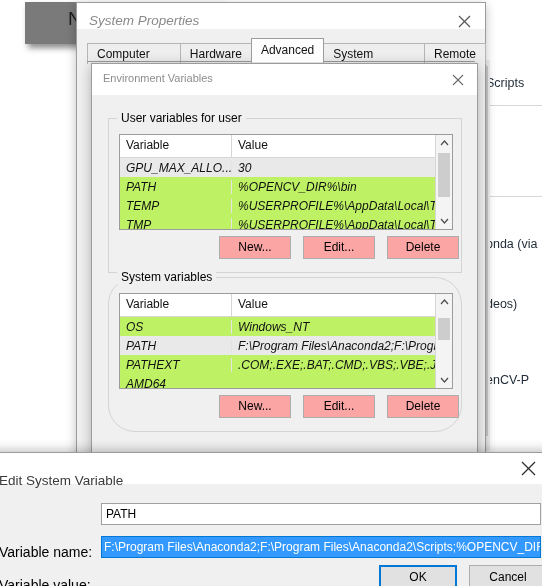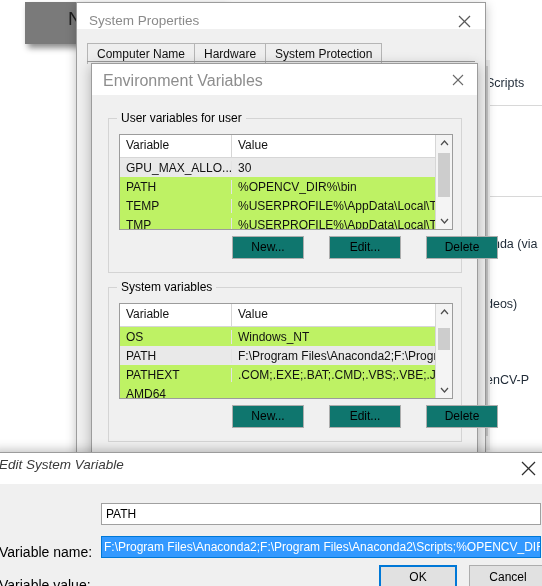--- a/index.html
+++ b/index.html
@@ -26,21 +26,21 @@
   #bg-scroll-outer{position:absolute;left:477px;top:60px;width:12px;height:390px;background:#f1f1f1;border-left:1px solid #d9d9d9;}
   #bg-scroll-thumb{position:absolute;left:478px;top:66px;width:10px;height:370px;background:#cfcfcf;}
 
   
   #sysprops{
     position:absolute;left:76px;top:2px;width:408px;height:455px;
     background:#f0f0f0;border:1px solid #9c9c9c;
     box-shadow:0 3px 10px rgba(0,0,0,.25);
   }
   #sysprops-titlebar{
-    height:26px;background:#ffffff;position:relative;
+    height:26px;background:#ffffff;position:relative;font-style:italic;
   }
   #sysprops-title{
     position:absolute;left:12px;top:10px;font-size:13.5px;color:#8a8a8a;
   }
   .win-close{
     position:absolute;right:0;top:0;width:42px;height:36px;
     display:flex;align-items:center;justify-content:center;
     color:#4a4a4a;font-size:15px;cursor:default;
   }
   .win-close svg{display:block;}
@@ -63,41 +63,41 @@
     position:absolute;left:10px;top:58px;width:388px;height:1px;background:#9c9c9c;
   }
 
   
   #envdlg{
     position:absolute;left:91px;top:63px;width:385px;height:394px;
     background:#f0f0f0;border:1px solid #9c9c9c;
     box-shadow:0 3px 12px rgba(0,0,0,.28);
   }
   #envdlg-titlebar{height:31px;background:#ffffff;position:relative;}
-  #envdlg-title{position:absolute;left:11px;top:8px;font-size:16px;color:#8d8d8d;}
+  #envdlg-title{position:absolute;left:11px;top:8px;font-size:11px;color:#8d8d8d;}
   #envdlg .win-close{width:38px;height:31px;}
 
   .groupbox{position:absolute;border:1px solid #d4d4d4;}
   .group-label{
     position:absolute;top:-8px;left:8px;background:#f0f0f0;padding:0 4px;
     font-size:12px;color:#000;
   }
 
   
   .listview{
     position:absolute;background:#bef264;border:1px solid #9c9c9c;
     overflow:hidden;
   }
   .lv-head{
     display:flex;height:22px;border-bottom:1px solid #d6d6d6;background:#ffffff;
   }
   .lv-head .cell{
     font-size:12px;color:#111;padding:3px 0 0 6px;box-sizing:border-box;
   }
-  .lv-row{display:flex;height:19px;align-items:center;}
+  .lv-row{display:flex;height:19px;align-items:center;font-style:italic;}
   .lv-row.selected{background:#e9e9e9;}
   .lv-row .cell{
     font-size:12px;color:#111;padding-left:6px;box-sizing:border-box;
     white-space:nowrap;overflow:hidden;
   }
   .col-var{width:112px;border-right:1px solid #e3e3e3;}
   .lv-head .col-var{border-right:1px solid #d6d6d6;}
   .col-val{flex:1;}
 
   
@@ -109,32 +109,32 @@
     height:16px;display:flex;align-items:center;justify-content:center;
     color:#4d4d4d;font-size:9px;
   }
   .lv-arrow.bot{position:absolute;bottom:0;left:0;right:0;}
   .lv-thumb{position:absolute;left:2px;right:2px;background:#cdcdcd;}
 
   
   .btnrow{position:absolute;display:flex;gap:12px;}
   .btn{
     width:72px;height:23px;line-height:21px;text-align:center;
-    background:#0f766e;border:1px solid #adadad;font-size:12px;color:#000;
-    box-sizing:border-box;cursor:default;margin-left:13px;
+    background:#fca5a5;border:1px solid #adadad;font-size:12px;color:#000;
+    box-sizing:border-box;cursor:default;
   }
 
   
   #editdlg{
     position:absolute;left:-8px;top:452px;width:556px;height:134px;
     background:#f0f0f0;border:1px solid #9c9c9c;
     box-shadow:0 -2px 10px rgba(0,0,0,.25);
   }
   #editdlg-titlebar{height:31px;background:#ffffff;position:relative;}
-  #editdlg-title{position:absolute;left:6px;top:4px;font-size:13.5px;color:#3a3a3a;font-style:italic;}
+  #editdlg-title{position:absolute;left:6px;top:20px;font-size:13.5px;color:#3a3a3a;}
   #editdlg .win-close{width:42px;height:31px;color:#333;}
 
   .field-label{position:absolute;font-size:14px;color:#000;margin-top:36px;}
   .textinput{
     position:absolute;height:22px;background:#ffffff;border:1px solid #a0a0a0;
     box-sizing:border-box;font-size:12px;color:#000;padding:3px 0 0 4px;
     white-space:nowrap;overflow:hidden;
   }
   #value-input{
     border:1px solid #0078d7;background:#ffffff;padding:0;
@@ -182,21 +182,23 @@
       <svg width="13" height="13" viewBox="0 0 13 13">
           <line x1="1" y1="1" x2="12" y2="12" stroke="#5a5a5a" stroke-width="1.2"></line>
           <line x1="12" y1="1" x2="1" y2="12" stroke="#5a5a5a" stroke-width="1.2"></line>
         </svg>
     </div>
   </div>
 
   <div id="tabstrip">
     <div class="tab">Computer Name</div>
     <div class="tab">Hardware</div>
+    <div class="tab active">Advanced</div>
     <div class="tab">System Protection</div>
+    <div class="tab">Remote</div>
   </div>
   <div id="tab-content-line"></div>
 </div>
 
 <div id="envdlg">
   <div id="envdlg-titlebar">
     <div id="envdlg-title">Environment Variables</div>
     <div class="win-close">
       <svg width="12" height="12" viewBox="0 0 12 12">
           <line x1="1" y1="1" x2="11" y2="11" stroke="#6a6a6a" stroke-width="1.1"></line>
@@ -245,21 +247,21 @@
       </div>
     </div>
 
     <div class="btnrow" style="left:110px;top:117px;">
       <div class="btn">New...</div>
       <div class="btn">Edit...</div>
       <div class="btn">Delete</div>
     </div>
   </div>
 
-  <div class="groupbox" style="left:16px;top:223px;width:352px;height:153px;">
+  <div class="groupbox" style="left:16px;top:213px;width:352px;height:153px;border-radius:27px;">
     <div class="group-label">System variables</div>
 
     <div class="listview" style="left:10px;top:15px;width:332px;height:94px;">
       <div class="lv-head">
         <div class="cell col-var">Variable</div>
         <div class="cell col-val">Value</div>
       </div>
       <div class="lv-row">
         <div class="cell col-var">OS</div>
         <div class="cell col-val">Windows_NT</div>

